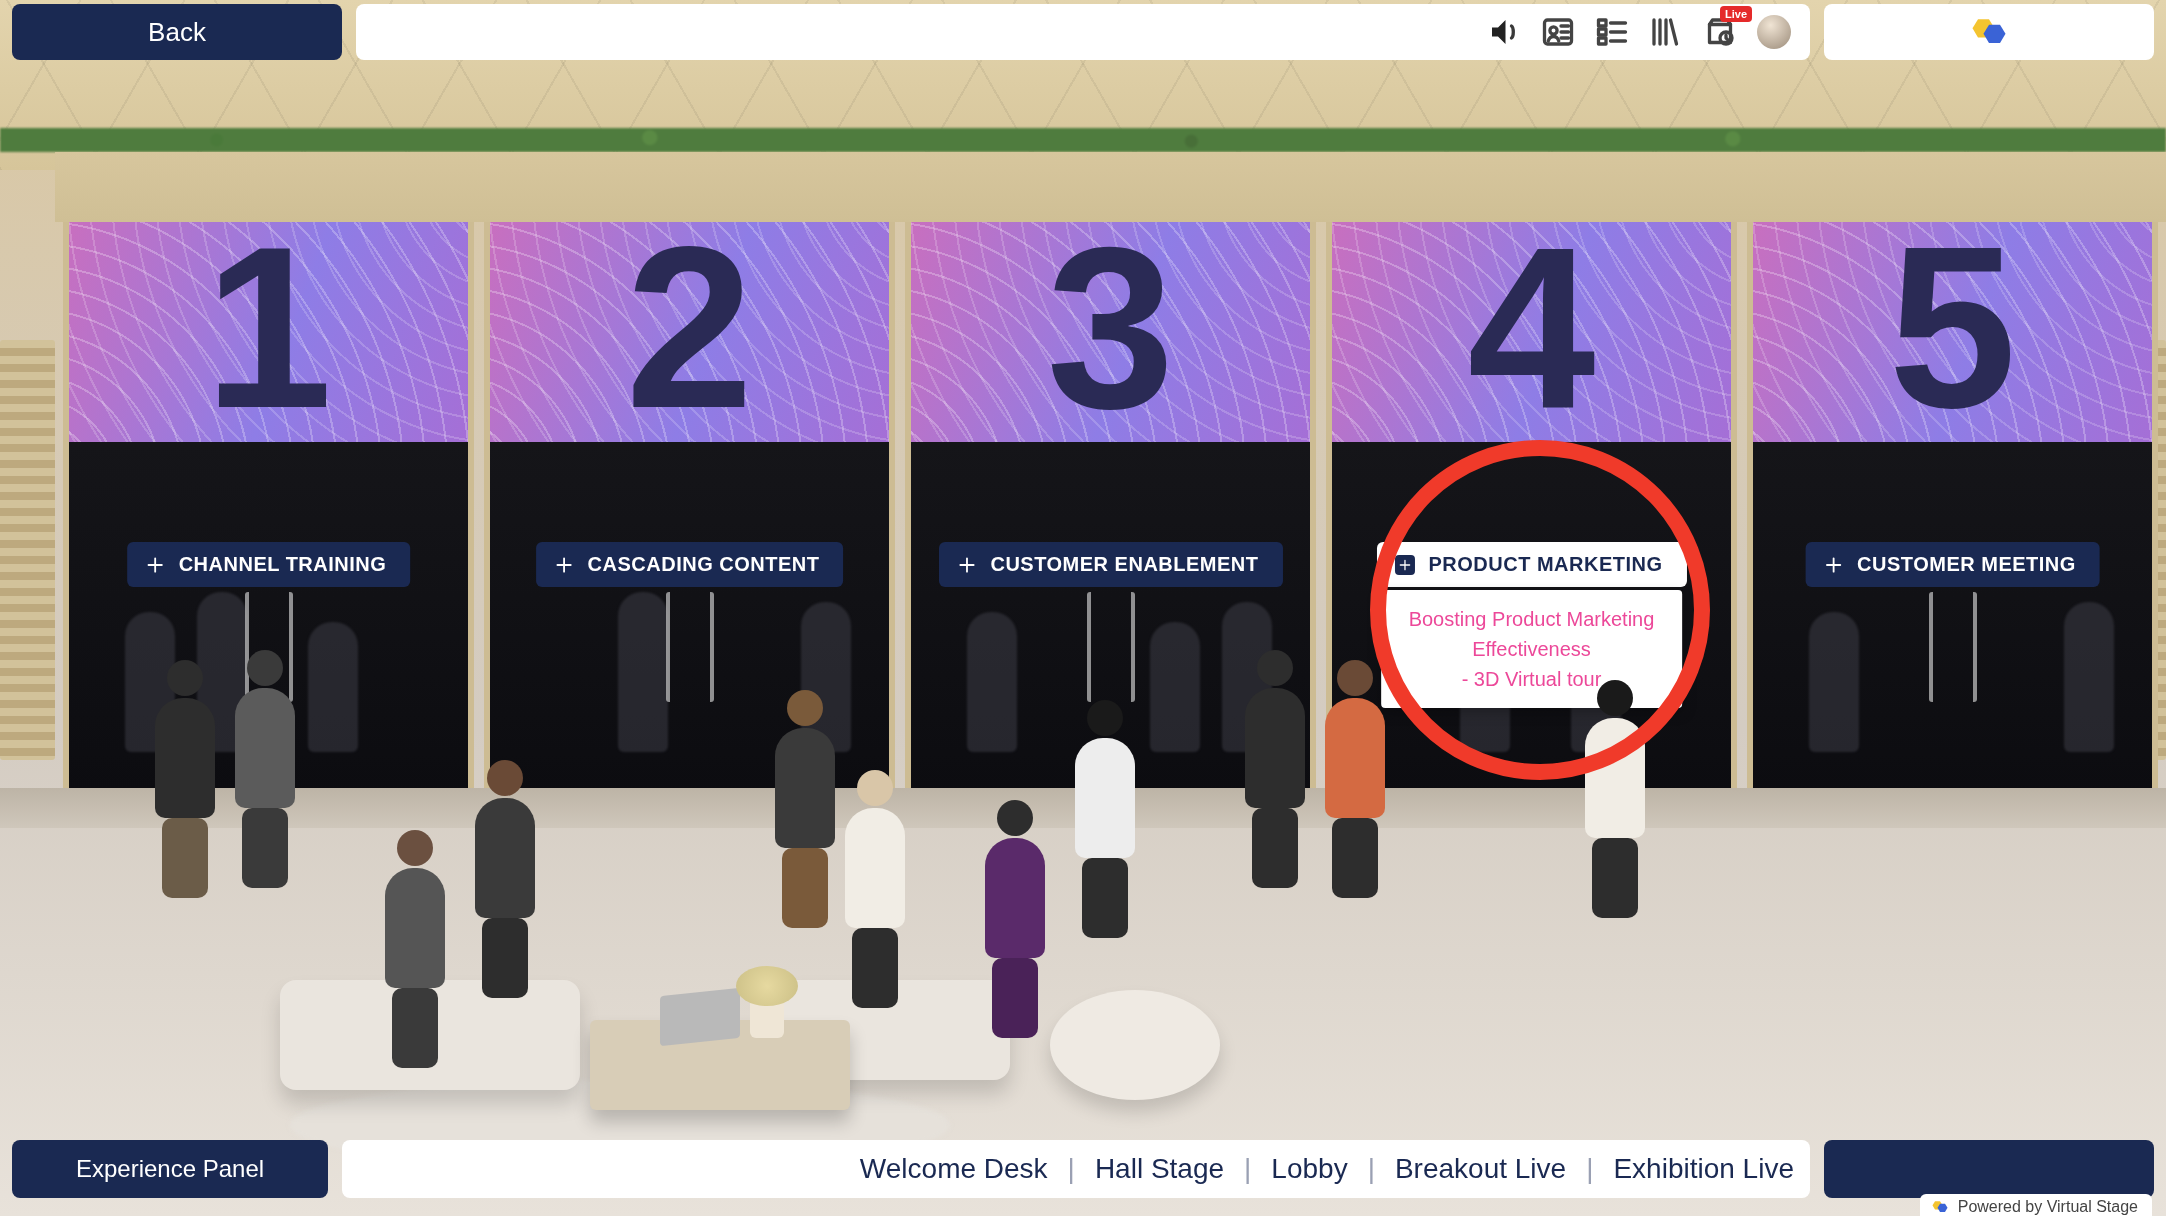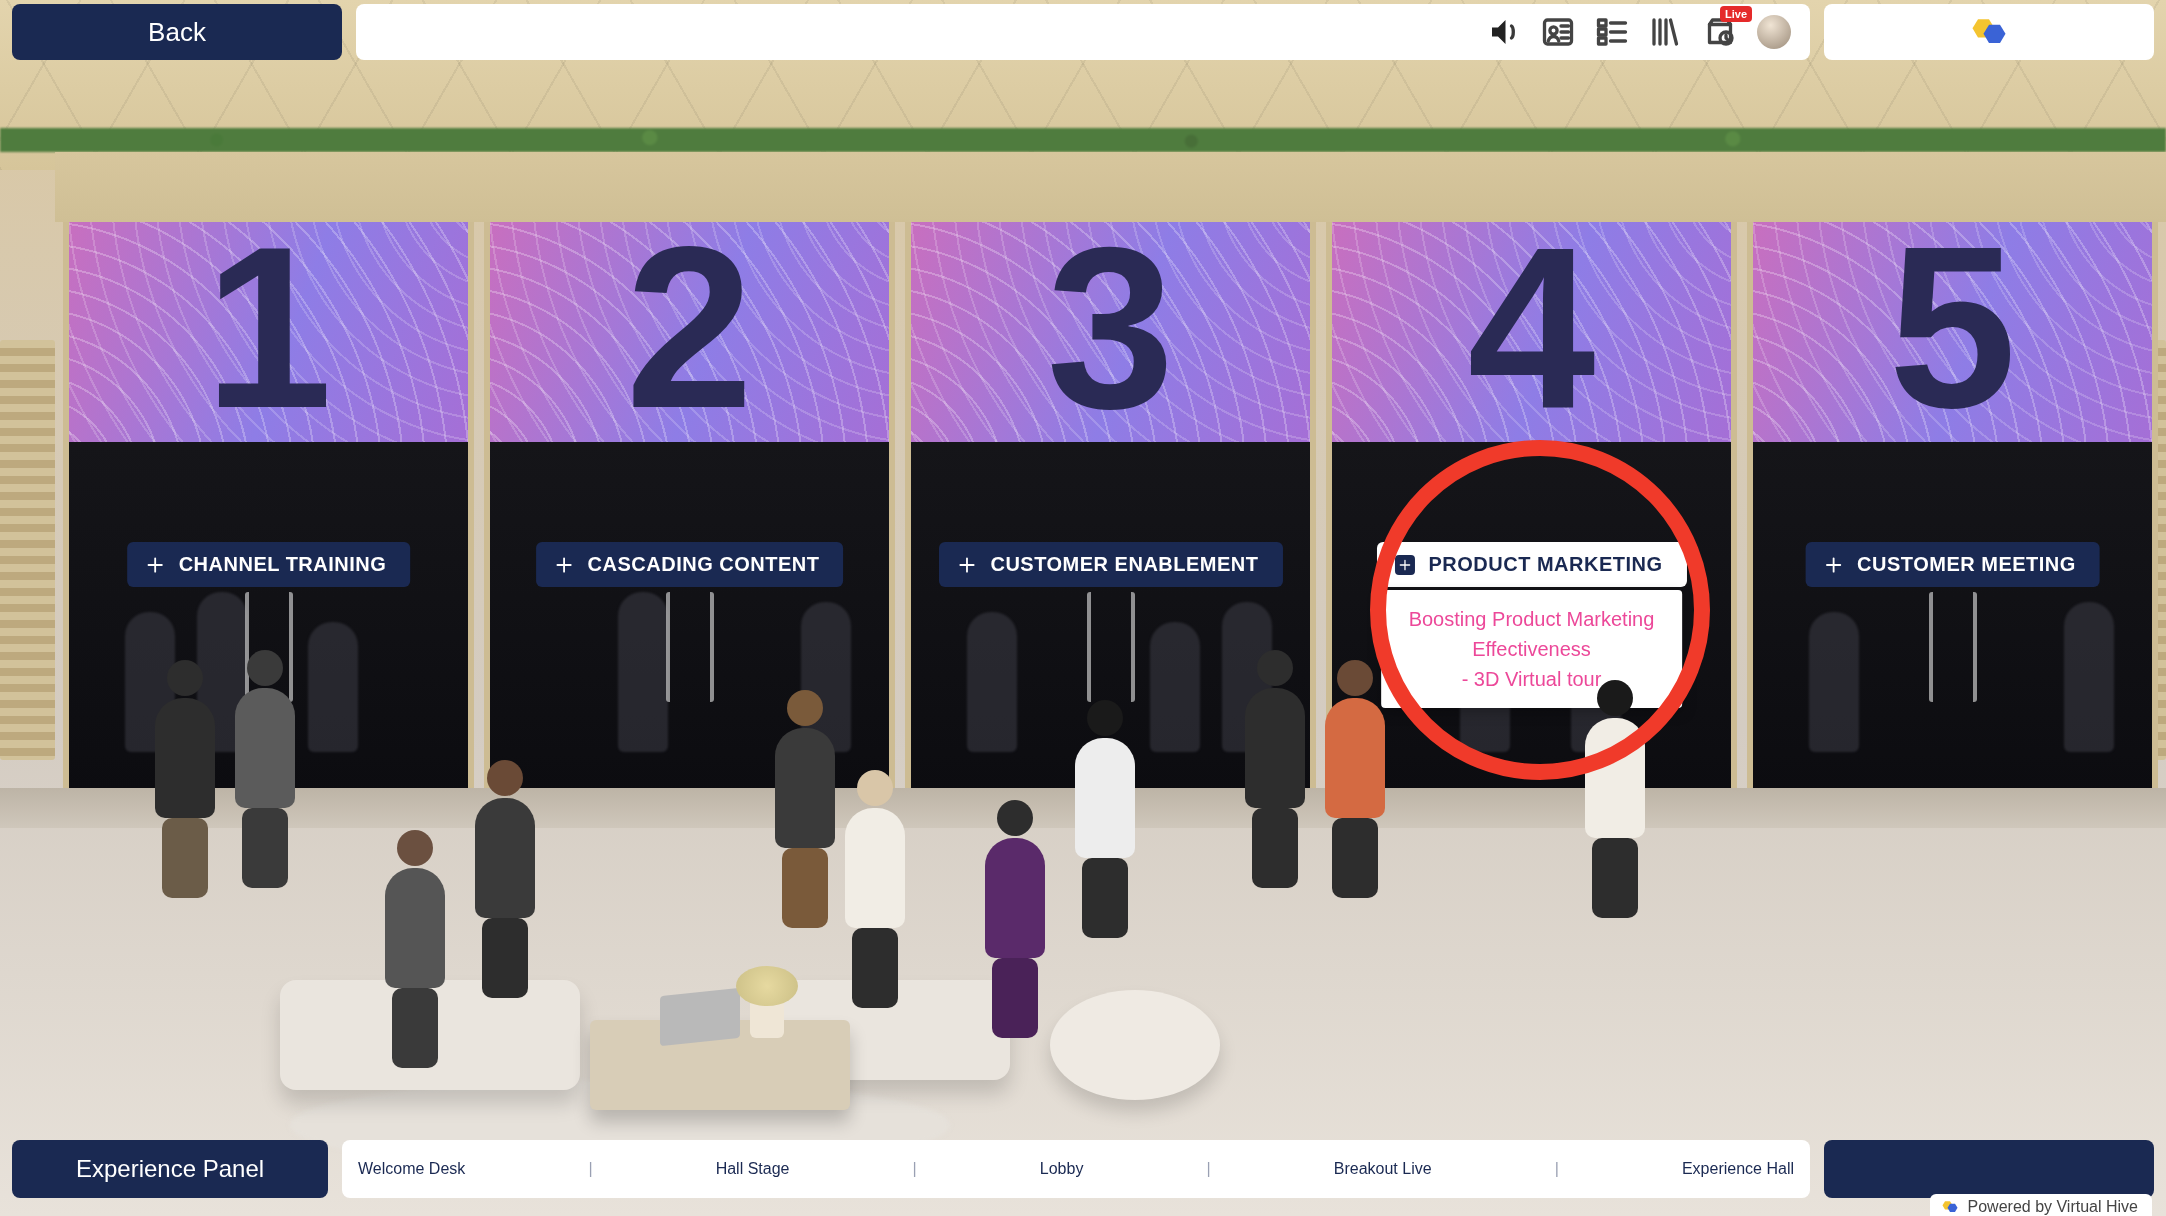--- a/index.html
+++ b/index.html
@@ -194,21 +194,21 @@
   .brand-logo{width:44px;height:34px;}
 
   
   .bottombar{
     position:absolute;left:12px;right:12px;bottom:18px;height:58px;
     display:flex;gap:14px;z-index:10;
   }
   .exp-panel{width:316px;font-size:24px;}
   .nav-pill{
     flex:1;background:#fff;border-radius:8px;display:flex;align-items:center;
-    justify-content:space-between;gap:4px;font-size:16px;color:var(--navy);font-weight:500;
+    justify-content:flex-end;gap:4px;font-size:28px;color:var(--navy);font-weight:500;
   }
   .nav-pill .nav-item{padding:0 16px;cursor:pointer;}
   .nav-pill .sep{color:#9aa0b3;}
   .right-pill{width:330px;}
 
   .powered{
     position:absolute;right:14px;bottom:-2px;background:#fff;border-radius:6px 6px 0 0;
     padding:4px 14px 2px 10px;font-size:16px;color:#444;display:flex;align-items:center;gap:8px;
     z-index:11;
   }
@@ -453,24 +453,24 @@
   </div>
   <div class="nav-pill">
     <span class="nav-item">Welcome Desk</span>
       <span class="sep">|</span>
     <span class="nav-item">Hall Stage</span>
       <span class="sep">|</span>
     <span class="nav-item">Lobby</span>
       <span class="sep">|</span>
     <span class="nav-item">Breakout Live</span>
       <span class="sep">|</span>
-    <span class="nav-item">Experience Hall</span>
+    <span class="nav-item">Exhibition Live</span>
   </div>
   <div class="btn-pill right-pill"></div>
 </div>
 
 <div class="powered">
   <svg class="mini-logo" viewBox="0 0 48 36">
     <polygon points="12,4 24,4 30,14 24,24 12,24 6,14" fill="#f4c430"></polygon>
     <polygon points="24,10 36,10 42,20 36,30 24,30 18,20" fill="#3a63d6"></polygon>
   </svg>
-  <span>Powered by Virtual Hive</span>
+  <span>Powered by Virtual Stage</span>
 </div>
 
 </body></html>

